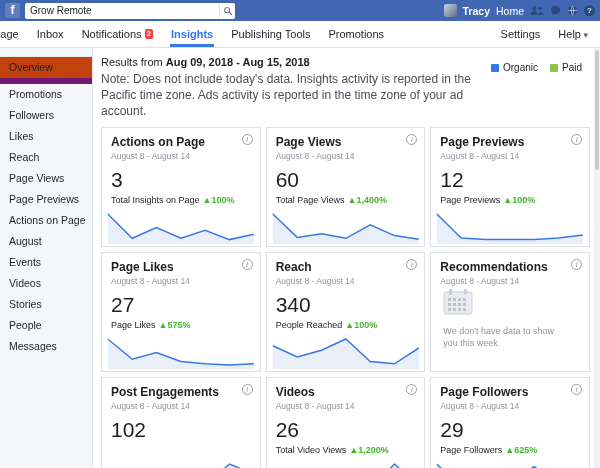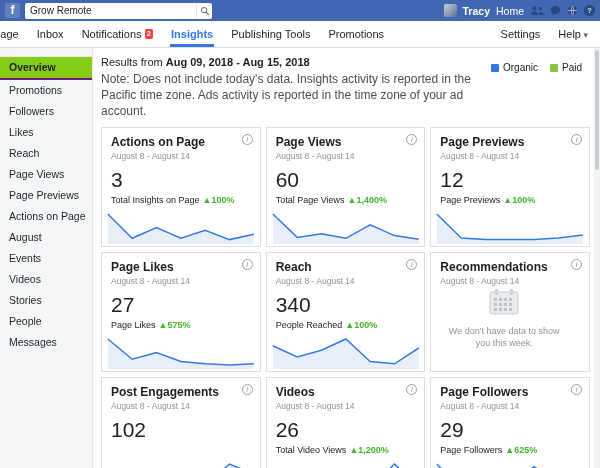--- a/index.html
+++ b/index.html
@@ -9,21 +9,21 @@
     background:#fff; font-family:"Liberation Sans", sans-serif;
     color:#1c1e21;
   }
   
   .topbar{ height:21px; background:#4267b2; display:flex; align-items:center; padding:0 5px; gap:5px; }
   .fb-logo{
     width:15px; height:15px; border-radius:2px; background:rgba(255,255,255,0.16);
     color:#fff; font-weight:bold; font-size:12px; text-align:center; line-height:14px; flex:0 0 auto;
   }
   .fb-logo::before{ content:"f"; }
-  .search{ height:16px; width:187px; background:#fff; border-radius:2px; display:flex; align-items:center; overflow:hidden; }
+  .search{ height:16px; width:210px; background:#fff; border-radius:2px; display:flex; align-items:center; overflow:hidden; }
   .search input{ border:0; outline:none; flex:1; height:100%; font-size:10px; padding:0 5px; font-family:inherit; color:#1c1e21; background:transparent; }
   .search .mag{ width:16px; display:flex; align-items:center; justify-content:center; border-left:1px solid #e8e8e8; height:100%; }
   .top-right{ margin-left:auto; display:flex; align-items:center; gap:6px; }
   .avatar{ width:13px; height:13px; border-radius:2px; background:linear-gradient(135deg,#c9d3e0 0%,#8496ad 60%,#5a6b82 100%); }
   .tname{ color:#fff; font-size:10.5px; font-weight:bold; }
   .thome{ color:#fff; font-size:10.5px; }
   .ticon{ display:flex; align-items:center; }
   .qmark{ width:11px; height:11px; border-radius:50%; background:#29487d; color:#dfe3ee; font-size:8px; font-weight:bold; justify-content:center; line-height:11px; }
   .qmark::before{ content:"?"; }
   
@@ -33,42 +33,42 @@
   .tab.active{ color:#3578e5; font-weight:bold; }
   .tab.active::after{ content:""; position:absolute; left:8px; right:8px; bottom:0; height:3px; background:#3578e5; }
   .badge{ background:#fa3e3e; color:#fff; font-size:8px; font-weight:bold; border-radius:2px; padding:0 2px; height:10px; line-height:10px; margin-left:3px; }
   .nav-right{ margin-left:auto; display:flex; align-items:center; gap:18px; padding-right:8px; color:#1d2129; }
   .nav-right span{ cursor:pointer; }
   .help-menu::after{ content:" ▾"; font-size:9px; color:#616770; }
   
   .content{ display:flex; height:420px; }
   .sidebar{ width:93px; flex:0 0 93px; background:#f5f6f7; border-right:1px solid #e4e6e9; padding-top:8px; }
   .side-item{ font-size:10.5px; line-height:13px; padding:4px 0 4px 9px; color:#1d2129; cursor:pointer; white-space:nowrap; }
-  .side-item.active{ background:#84cc16; font-weight:bold; border-top:1px solid #e9eaed; border-bottom:2px solid #701a75; }
+  .side-item.active{ background:#c2410c; font-weight:normal; border-top:1px solid #e9eaed; border-bottom:6px solid #701a75; }
   .main{ flex:1; position:relative; padding:8px 10px 0 8px; background:#fff; overflow:hidden; }
   .results-line{ font-size:11px; }
   .results-line b{ font-weight:bold; }
   .note{ font-size:12px; line-height:1.35; color:#4b4f56; max-width:408px; margin-top:3px; }
   .legend{ position:absolute; top:14px; right:18px; display:flex; align-items:center; gap:12px; font-size:10px; color:#1c1e21; }
   .legend .item{ display:flex; align-items:center; gap:4px; }
   .sq{ width:8px; height:8px; border-radius:1px; display:inline-block; }
   .sq-organic{ background:#3578e5; }
   .sq-paid{ background:#8bc53f; }
   
   .cards{ margin-top:7px; display:grid; grid-template-columns:repeat(3,1fr); gap:5px; }
   .card{ position:relative; border:1px solid #dddfe2; background:#fff; height:120px; padding:7px 9px; cursor:pointer; }
   .card-title{ font-size:12px; font-weight:bold; color:#1c1e21; }
   .card-period{ font-size:8.5px; color:#90949c; margin-top:2px; }
   .card-value{ font-size:21px; color:#1c1e21; margin-top:7px; }
   .card-metric{ font-size:9px; color:#1c1e21; margin-top:3px; white-space:nowrap; }
   .chg{ color:#42b72a; font-weight:bold; margin-left:3px; }
   .info{ position:absolute; top:6px; right:7px; width:11px; height:11px; border:1px solid #9aa0a6; border-radius:50%; color:#8d949e; font-size:7.5px; line-height:9px; text-align:center; font-style:italic; cursor:pointer; }
   .info::before{ content:"i"; }
   .spark{ position:absolute; left:3px; right:3px; bottom:2px; height:36px; width:calc(100% - 6px); }
-  .reco-body{ position:absolute; top:36px; left:12px; right:24px; text-align:center; }
+  .reco-body{ position:absolute; top:36px; left:12px; right:24px; text-align:left; }
   .reco-text{ font-size:9px; line-height:1.35; color:#90949c; margin-top:6px; }
   
   .scrollbar{ position:absolute; right:0; top:48px; bottom:0; width:6px; background:#f1f2f4; }
   .scroll-thumb{ position:absolute; top:2px; left:1px; width:4px; height:120px; border-radius:2px; background:#c8ccd1; }
 </style>
 </head>
 <body>
 
 <div class="screen">
 

